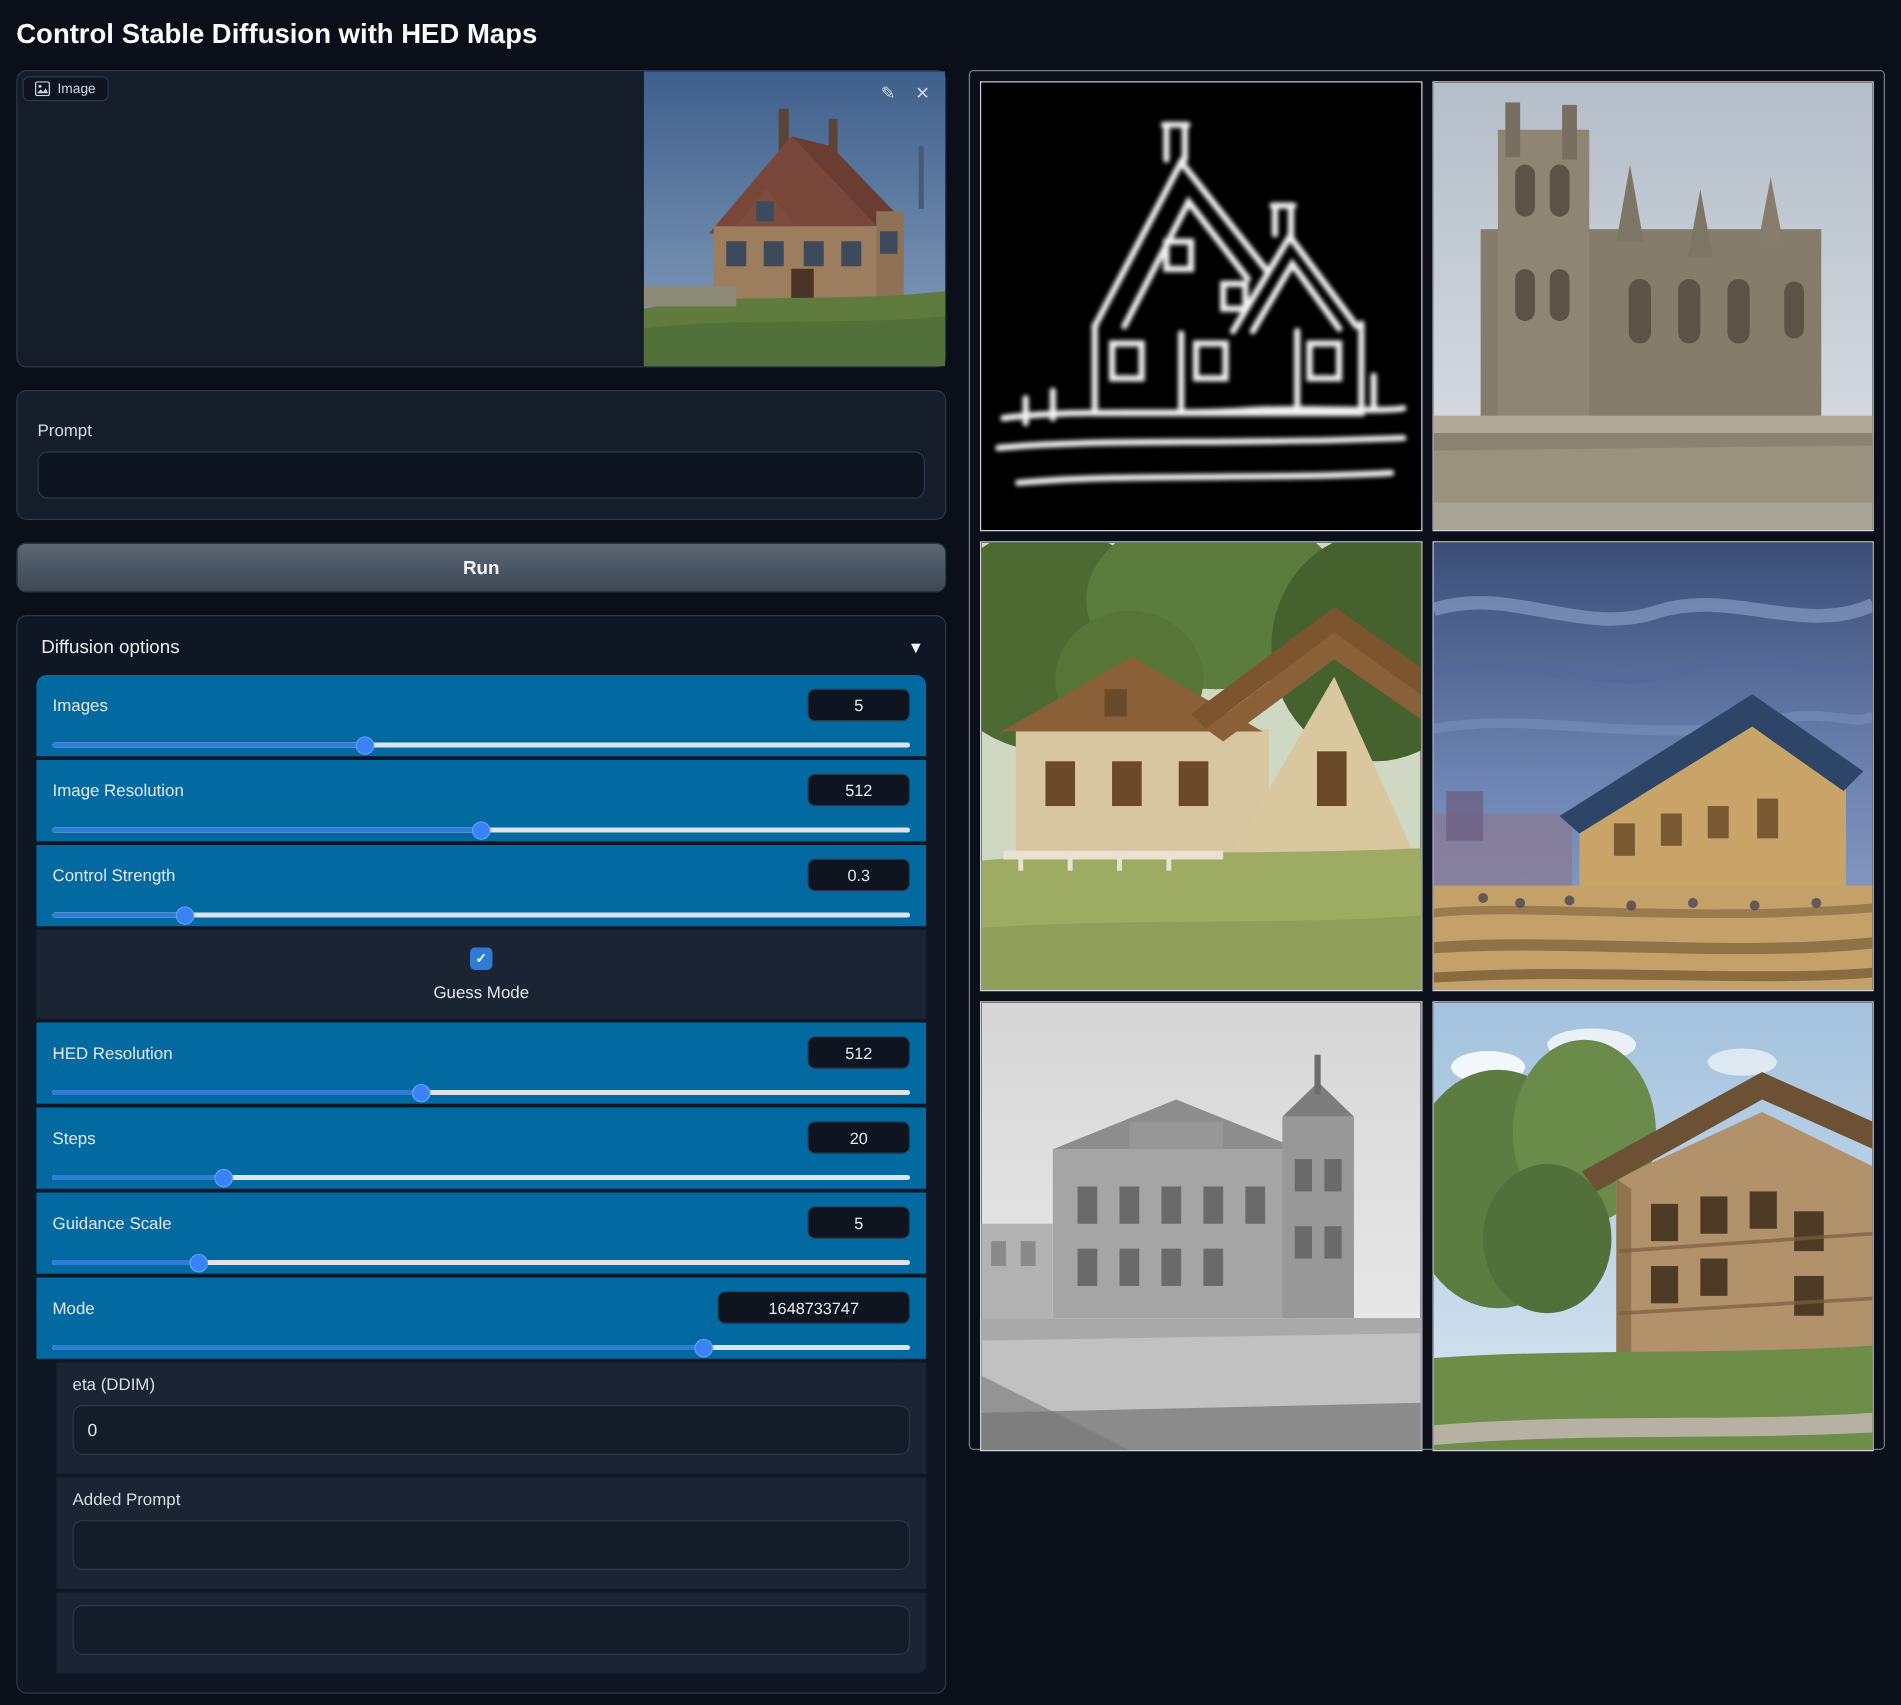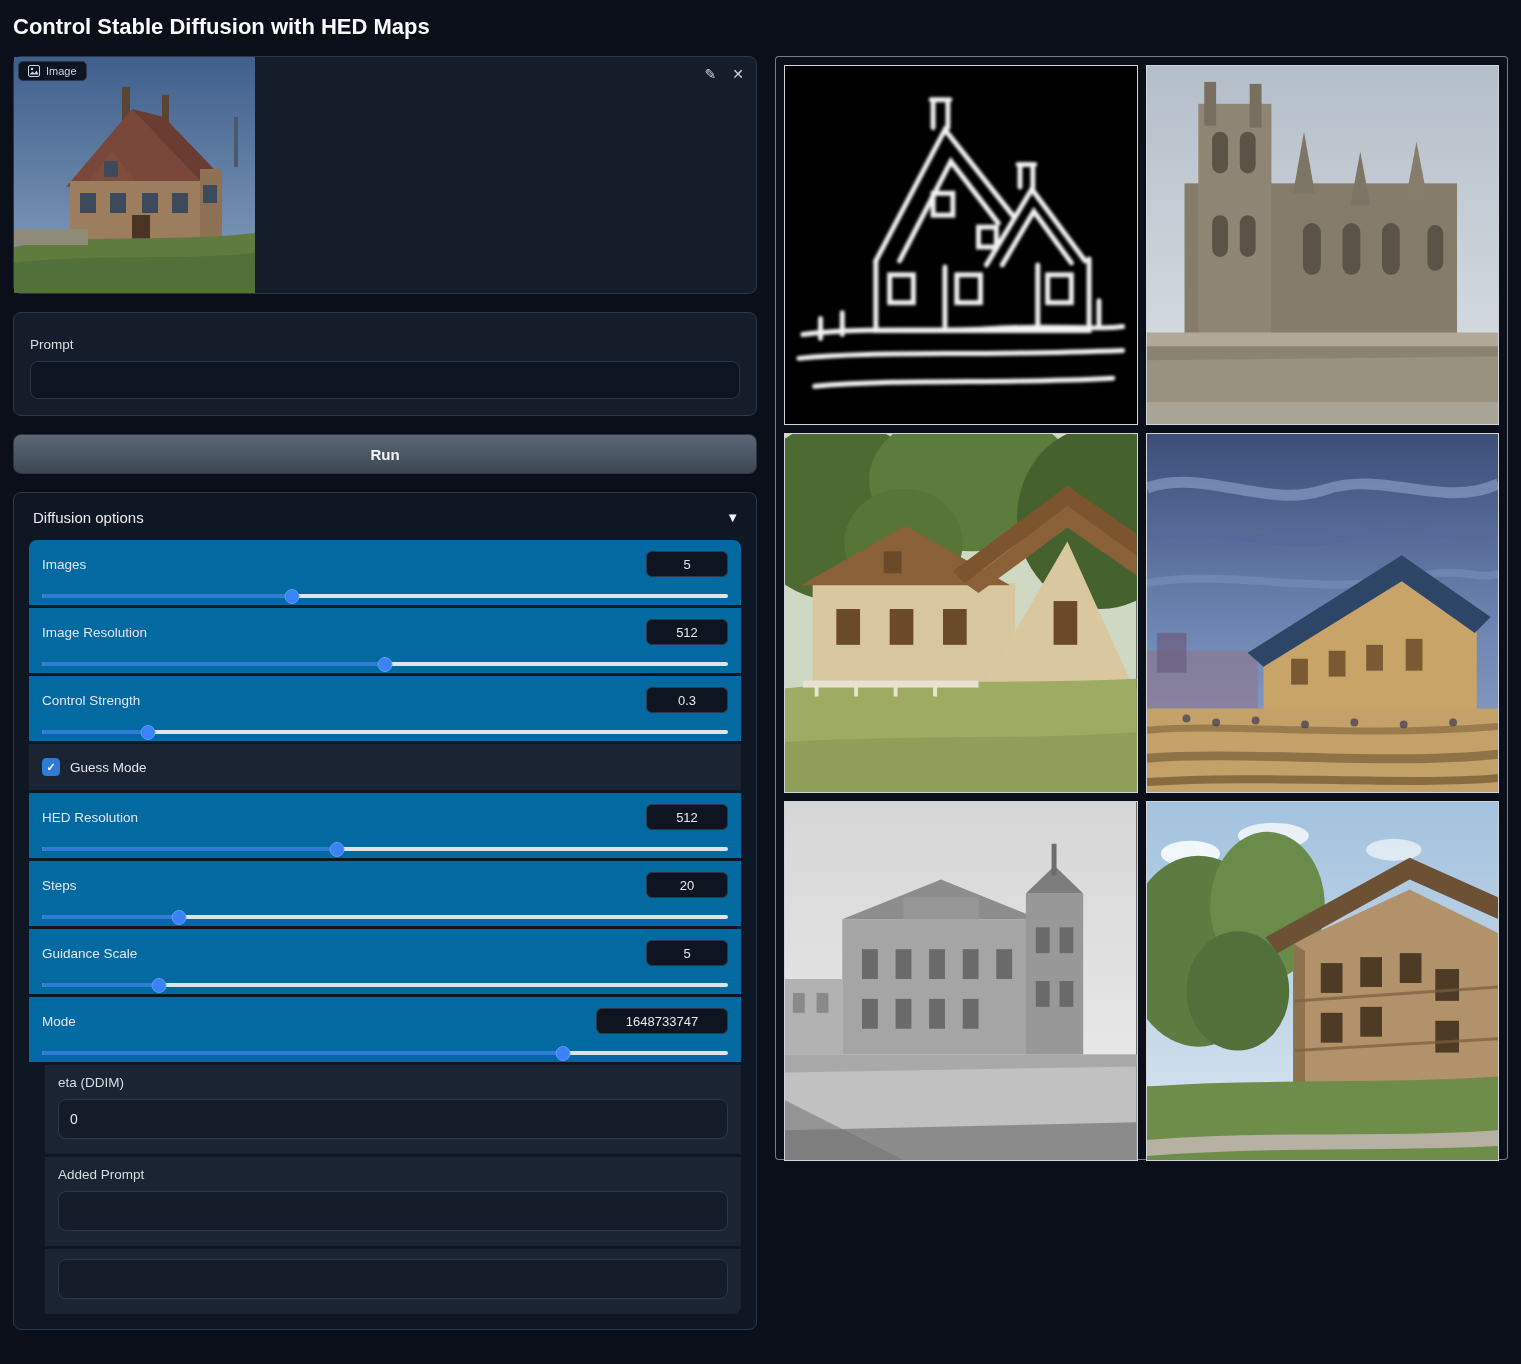--- a/index.html
+++ b/index.html
@@ -6,21 +6,21 @@
   body{width:1521px;min-height:1364px;font-family:"Liberation Sans",sans-serif;color:#e5e7eb;box-sizing:border-box;}
   .app{padding:10px 13px 16px;box-sizing:border-box;}
   .page-title{font-size:22px;font-weight:700;color:#f9fafb;margin:4px 0 16px 0;}
   .layout{display:flex;gap:18px;align-items:flex-start;}
   .left-col{width:744px;flex:none;display:flex;flex-direction:column;gap:18px;}
   .right-col{flex:1;}
 
   .panel{background:#151d2a;border:1px solid #2c3849;border-radius:8px;box-sizing:border-box;}
 
   
-  .image-block{position:relative;height:238px;display:flex;align-items:center;justify-content:flex-start;text-decoration:underline;}
+  .image-block{position:relative;height:238px;display:flex;align-items:center;justify-content:flex-end;text-decoration:underline;}
   .img-badge{position:absolute;top:4px;left:4px;display:flex;align-items:center;gap:6px;
     background:#0e1420;border:1px solid #2c3849;border-radius:5px;padding:3px 9px;font-size:11px;color:#cbd5e1;z-index:2;}
   .img-badge svg{display:block;}
   .img-tools{position:absolute;top:8px;right:10px;display:flex;gap:12px;z-index:2;}
   .icon-btn{background:transparent;border:none;color:#cbd5e1;font-size:14px;line-height:1;cursor:pointer;padding:2px;}
   .input-photo{height:236px;width:241px;display:block;}
 
   
   .prompt-block{padding:24px 16px 16px;}
   .field-label{display:block;font-size:13.5px;color:#d7dce3;margin-bottom:9px;}
@@ -36,27 +36,27 @@
   .advanced{background:#101724;border:1px solid #2c3849;border-radius:8px;padding:14px 15px 15px;box-sizing:border-box;}
   .adv-header{display:flex;justify-content:space-between;align-items:center;color:#e8eaee;font-size:15px;
     margin:2px 2px 14px 4px;cursor:pointer;}
   .adv-arrow{font-size:13px;color:#f3f4f6;}
   .adv-form{display:flex;flex-direction:column;gap:3px;border-radius:8px;overflow:hidden;}
   .ctrl-row{background:#0369a1;padding:11px 13px 1px;}
   .ctrl-head{display:flex;justify-content:space-between;align-items:center;margin-bottom:11px;}
   .ctrl-head label{font-size:13.5px;color:#e2e6ec;}
   .num-box{width:82px;height:26px;background:#0e1420;border:1px solid #2c3849;border-radius:6px;
     color:#e5e7eb;font-size:13px;text-align:center;box-sizing:border-box;}
-  .num-box.wide{width:132px;}
+  .num-box.wide{width:154px;}
   .slider{position:relative;height:16px;cursor:pointer;}
   .slider::before{content:"";position:absolute;left:0;right:0;top:6px;height:4px;border-radius:3px;background:#dde3ea;}
   .slider-fill{position:absolute;left:0;top:6px;height:4px;border-radius:3px;background:#2e7cd6;width:var(--pct,0%);}
   .slider-handle{position:absolute;top:1px;left:var(--pct,0%);transform:translateX(-50%);
     width:15px;height:15px;border-radius:50%;background:#3b82f6;border:1px solid #5ea0f0;box-sizing:border-box;}
-  .checkbox-row{background:#1a2433;padding:14px 13px;display:flex;align-items:center;gap:10px;}
+  .checkbox-row{background:#1a2433;padding:14px 13px;display:flex;align-items:center;gap:10px;flex-direction:column;}
   .checkbox{width:16px;height:16px;border-radius:4px;border:1px solid #2c3849;background:#0e1420;
     display:flex;align-items:center;justify-content:center;cursor:pointer;flex:none;}
   .checkbox.checked{background:#2e7cd6;border-color:#2e7cd6;}
   .checkbox.checked::after{content:"✓";color:#fff;font-size:11px;font-weight:700;line-height:1;}
   .checkbox-label{font-size:13.5px;color:#e2e6ec;}
   .field-row{background:#1a2433;padding:10px 13px 15px;margin-left:16px;}
   .field-row .text-input{height:40px;background:#141c2a;}
   .eta-input{text-align:left;}
 
   

